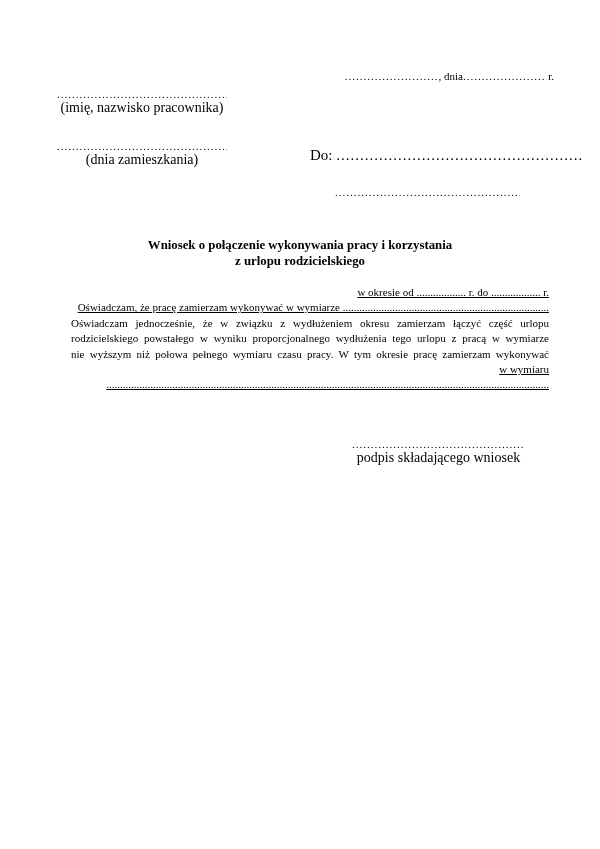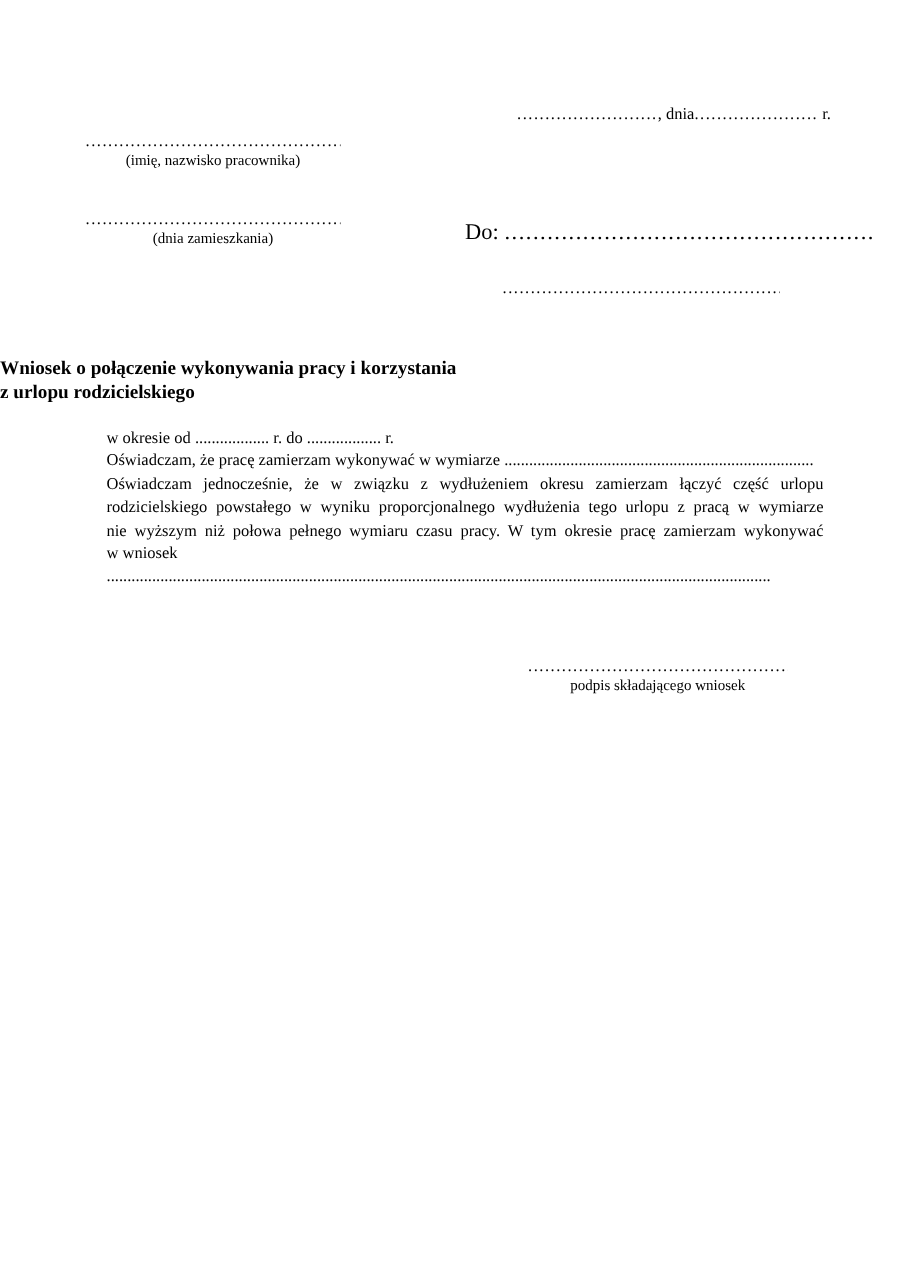--- a/index.html
+++ b/index.html
@@ -18,39 +18,39 @@
     top: 69px; right: 46px;
     font-size: 11px; line-height: 14px;
     text-align: right; white-space: nowrap;
   }
   .dl { letter-spacing: 1px; }
   .dotline {
     font-size: 11px; line-height: 13px; height: 13px;
     letter-spacing: 1px; white-space: nowrap; overflow: hidden;
   }
   .sublabel {
-    font-size: 10px; line-height: 12px;
+    font-size: 14px; line-height: 12px;
     text-align: center; margin-top: 1px;
   }
   .name-block  { left: 57px;  top: 88px;  width: 170px; }
   .addr-block  { left: 57px;  top: 140px; width: 170px; }
   .do-line     { left: 310px; top: 149px; font-size: 15px; line-height: 13px; white-space: nowrap; }
   .work-block  { left: 335px; top: 186px; width: 185px; }
   .title-block {
     left: 0; right: 0; top: 237px;
-    font-weight: bold;
+    text-align: center; font-weight: bold;
     font-size: 12.8px; line-height: 16px;
   }
   .body-block {
     left: 71px; top: 285px; width: 478px;
     font-size: 11px; line-height: 15.4px;
   }
   .bline { width: 478px; overflow: hidden; }
   .just  { text-align: justify; text-align-last: justify; }
-  .left  { text-align: left; }
+  .left  { text-align: right; text-decoration: underline; }
   .sig-block { left: 352px; top: 438px; width: 173px; }
 </style>
 </head>
 <body>
 
 <div class="page">
 
   <div class="abs date-line">
     <span class="dl">.........................</span><span>, dnia</span><span class="dl">......................</span><span> r.</span>
   </div>
@@ -78,21 +78,21 @@
     <div>Wniosek o połączenie wykonywania pracy i korzystania</div>
     <div>z urlopu rodzicielskiego</div>
   </div>
 
   <div class="abs body-block">
     <div class="bline left">w okresie od .................. r. do .................. r.</div>
     <div class="bline left">Oświadczam, że pracę zamierzam wykonywać w wymiarze ...........................................................................</div>
     <div class="bline just">Oświadczam jednocześnie, że w związku z wydłużeniem okresu zamierzam łączyć część urlopu</div>
     <div class="bline just">rodzicielskiego powstałego w wyniku proporcjonalnego wydłużenia tego urlopu z pracą w wymiarze</div>
     <div class="bline just">nie wyższym niż połowa pełnego wymiaru czasu pracy. W tym okresie pracę zamierzam wykonywać</div>
-    <div class="bline left">w wniosek .................................................................................................................................................................</div>
+    <div class="bline left">w wymiaru .................................................................................................................................................................</div>
   </div>
 
   <div class="abs sig-block">
     <div class="dotline">.................................................</div>
     <div class="sublabel">podpis składającego wniosek</div>
   </div>
 
 </div>
 
 </body></html>

